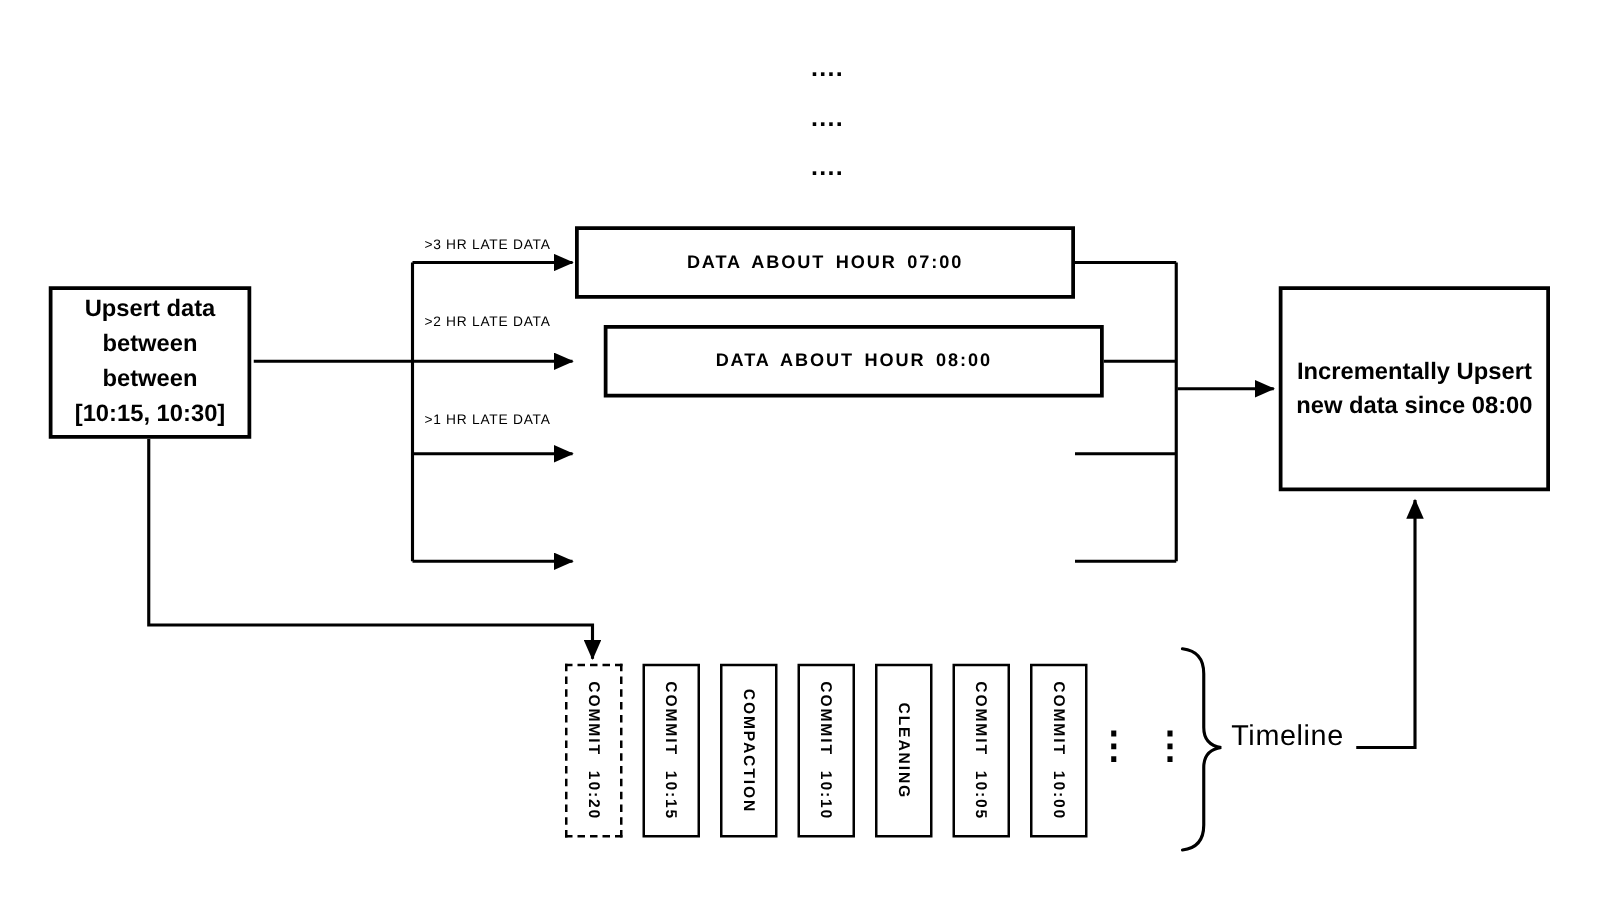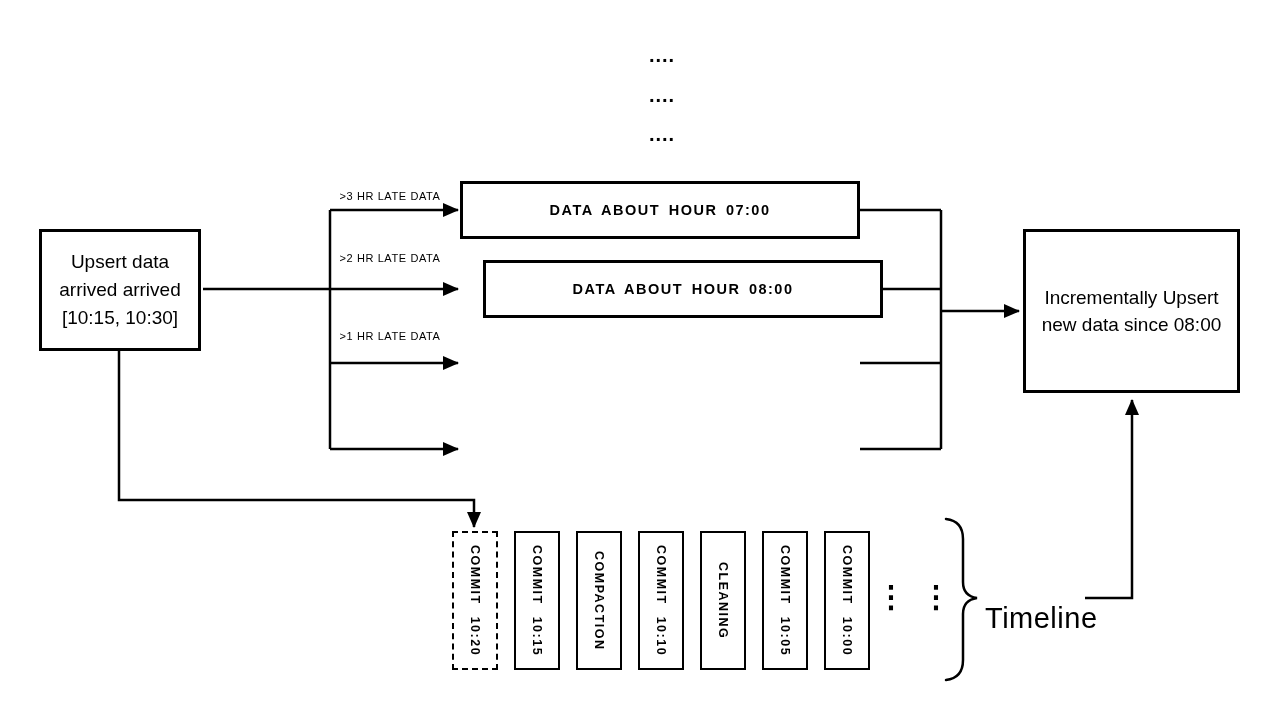--- a/index.html
+++ b/index.html
@@ -3,21 +3,21 @@
 <meta charset="utf-8">
 <style>
   html,body{margin:0;padding:0;background:#e8e8e8;}
   .stage{
     position:relative;width:1280px;height:720px;background:#ffffff;
     font-family:"Liberation Sans", sans-serif;color:#000;overflow:hidden;
   }
   .stage svg.wires{position:absolute;left:0;top:0;width:1280px;height:720px;}
   .box{
     position:absolute;border:3px solid #000;background:#fff;box-sizing:border-box;
-    display:flex;align-items:center;justify-content:center;text-align:center;
+    display:flex;align-items:center;justify-content:center;text-align:center;font-weight:bold;
   }
   .upsert-box{left:39px;top:229px;width:162px;height:122px;}
   .upsert-box .txt{font-size:19px;line-height:28px;}
   .hour-box{left:460px;width:400px;height:58px;font-weight:bold;
     font-size:14.5px;letter-spacing:1.5px;word-spacing:3px;text-align:right;}
   .hb0{top:181px;} .hb1{top:260px;margin-left:23px;} .hb2{top:334px;} .hb3{top:420px;}
   .consume-box{left:1023px;top:229px;width:217px;height:164px;}
   .consume-box .txt{font-size:19px;line-height:27px;}
   .late-label{
     position:absolute;font-size:11px;font-weight:normal;letter-spacing:.6px;
@@ -40,21 +40,21 @@
     font-size:12.5px;font-weight:bold;letter-spacing:1.5px;word-spacing:7px;
     white-space:nowrap;
   }
   .cb0{left:452px;} .cb1{left:514px;} .cb2{left:576px;} .cb3{left:638px;}
   .cb4{left:700px;} .cb5{left:762px;} .cb6{left:824px;}
   .tl-ellipsis{
     position:absolute;top:582px;font-size:30px;line-height:30px;font-weight:bold;
   }
   .te0{left:876px;} .te1{left:921px;}
   .timeline-label{
-    position:absolute;left:985px;top:602px;font-size:29px;letter-spacing:.5px;
+    position:absolute;left:985px;top:575px;font-size:23px;letter-spacing:.5px;
   }
 </style>
 </head>
 <body>
 
 <div class="stage">
 
   <svg class="wires" viewBox="0 0 1280 720" xmlns="http://www.w3.org/2000/svg">
     <defs>
       <marker id="ah" markerUnits="userSpaceOnUse" markerWidth="18" markerHeight="14" refX="15" refY="7" orient="auto">
@@ -84,21 +84,21 @@
     </g>
   </svg>
 
   <div class="dots-row dr0">....</div>
   <div class="dots-row dr1">....</div>
   <div class="dots-row dr2">....</div>
 
   <div class="box upsert-box">
     <div class="txt">
       <div>Upsert data</div>
-      <div>arrived arrived</div>
+      <div>between between</div>
       <div>[10:15, 10:30]</div>
     </div>
   </div>
 
   <div class="late-label ll0">&gt;3 HR LATE DATA</div>
   <div class="late-label ll1">&gt;2 HR LATE DATA</div>
   <div class="late-label ll2">&gt;1 HR LATE DATA</div>
 
   <div class="box hour-box hb0">DATA ABOUT HOUR 07:00</div>
   <div class="box hour-box hb1">DATA ABOUT HOUR 08:00</div>

